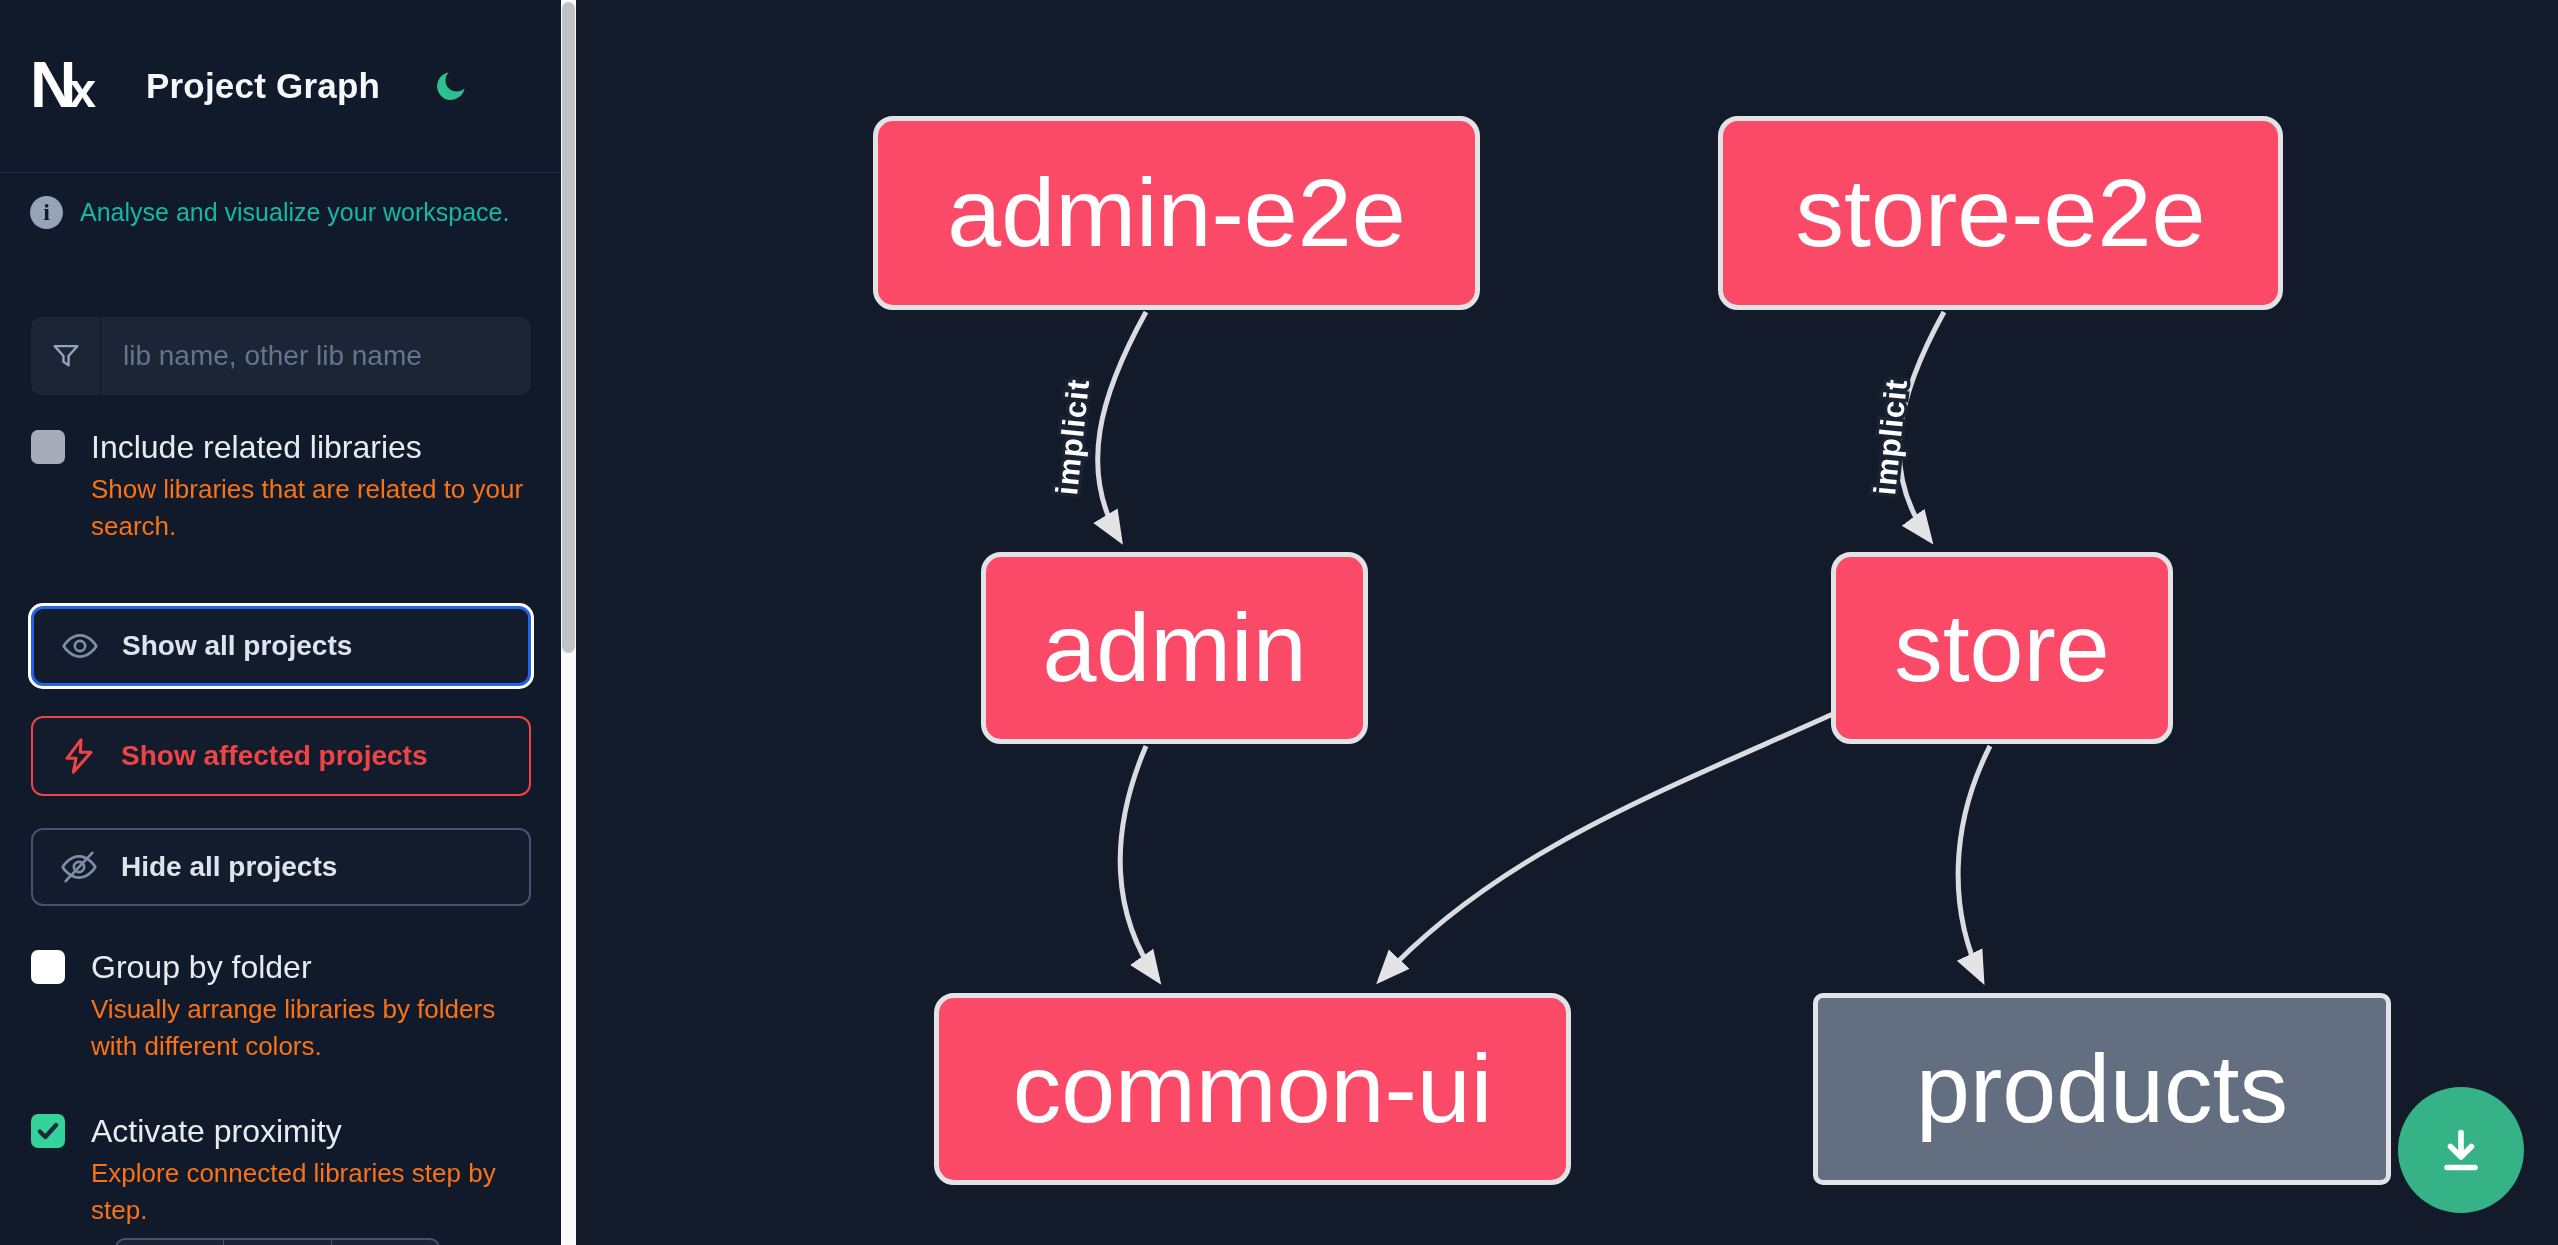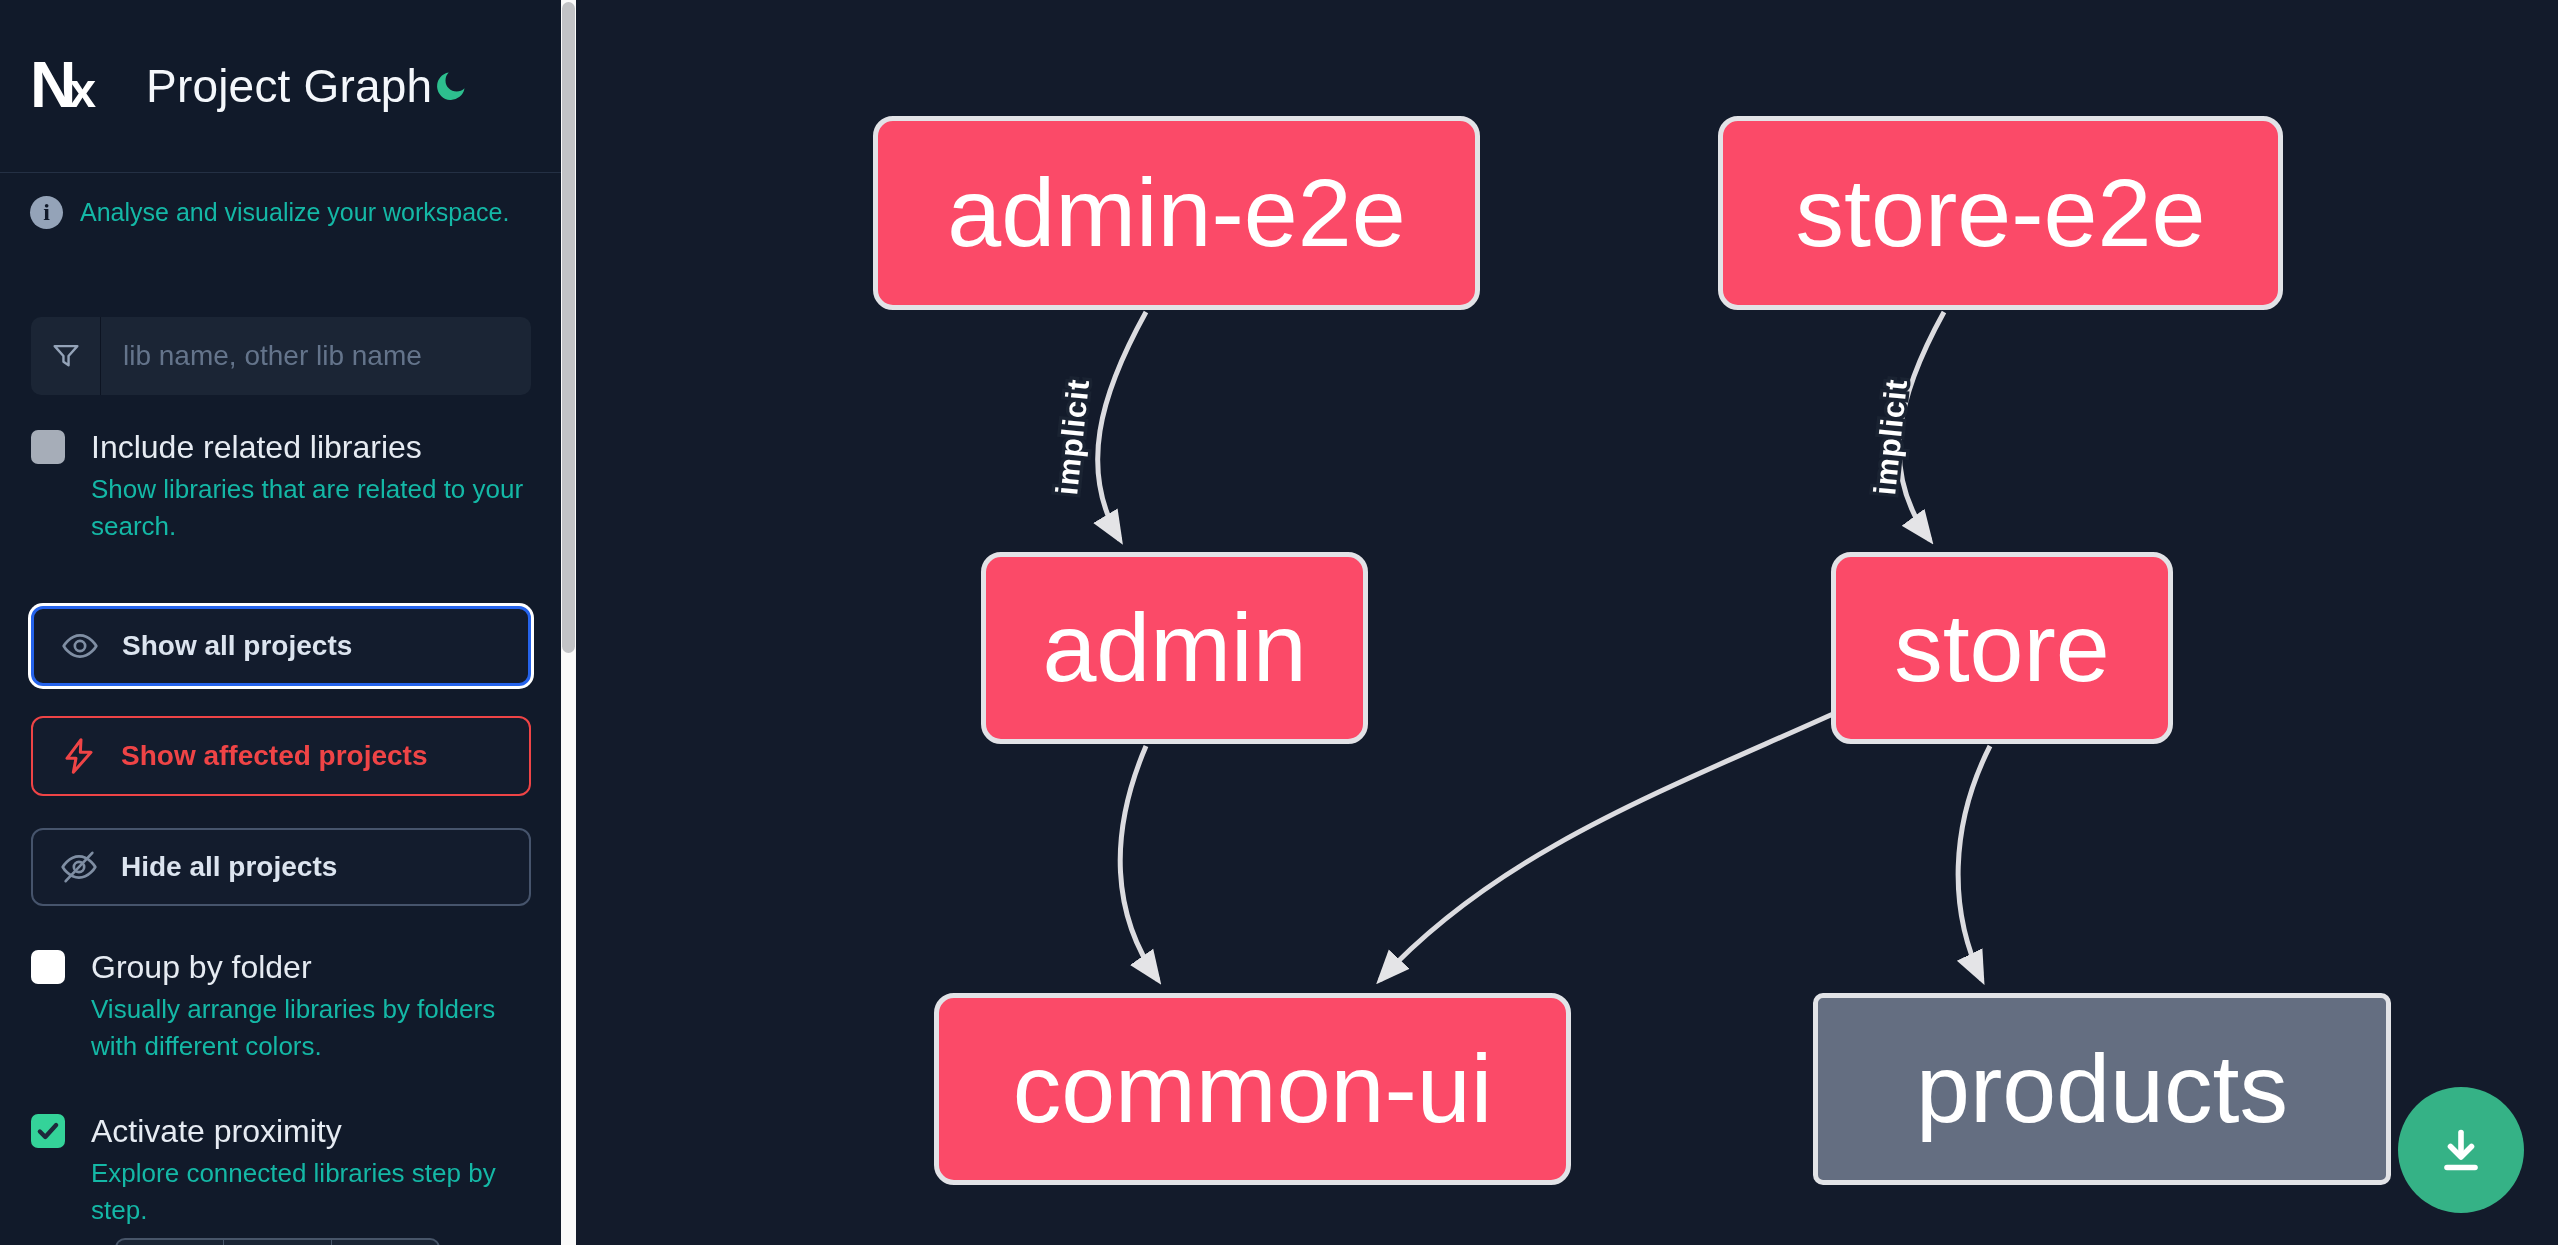--- a/index.html
+++ b/index.html
@@ -16,21 +16,21 @@
     position:absolute; left:0; top:0; width:561px; height:1245px;
     background:#111a2a; z-index:5;
   }
   .sb-header {
     position:absolute; left:0; top:0; width:561px; height:173px;
     border-bottom:1px solid #243044;
     display:flex; align-items:center; padding:0 30px;
   }
   .logo { width:78px; height:78px; flex:0 0 auto; display:flex; align-items:center; }
   .sb-title {
-    margin-left:38px; font-size:46px; font-weight:400; color:#f4f7fb; flex:1;
+    margin-left:38px; font-size:35px; font-weight:700; color:#f4f7fb; flex:1;
     letter-spacing:.2px;
   }
   .moon { width:36px; height:36px; margin-right:62px; }
 
   .info-row {
     position:absolute; left:30px; top:196px; width:505px;
     display:flex; align-items:center; gap:17px;
   }
   .info-icon {
     width:33px; height:33px; border-radius:50%; background:#94a3b8;
@@ -57,21 +57,21 @@
 
   .toggle { position:absolute; left:31px; width:505px; display:grid; grid-template-columns:60px 1fr; }
   .toggle.t1 { top:428px; }
   .toggle.t2 { top:948px; }
   .toggle.t3 { top:1112px; }
   .checkbox {
     width:34px; height:34px; border-radius:7px; margin-top:2px;
     display:flex; align-items:center; justify-content:center;
   }
   .toggle-title { font-size:32px; font-weight:400; color:#e6ebf2; line-height:38px; }
-  .toggle-desc  { font-size:26px; color:#14b8a6; line-height:37px; margin-top:5px; }
+  .toggle-desc  { font-size:26px; color:#f97316; line-height:37px; margin-top:5px; }
 
   .action-btn {
     position:absolute; left:31px; width:500px; height:80px;
     border-radius:12px; background:#131c2d;
     display:flex; align-items:center; gap:22px; padding:0 26px;
     font-size:28px; font-weight:700; color:#dce4ef; cursor:pointer;text-align:right;
   }
   .action-btn .aicon { width:40px; height:40px; flex:0 0 auto; }
   .btn-show-all {
     top:606px; border:3px solid #2563eb;

